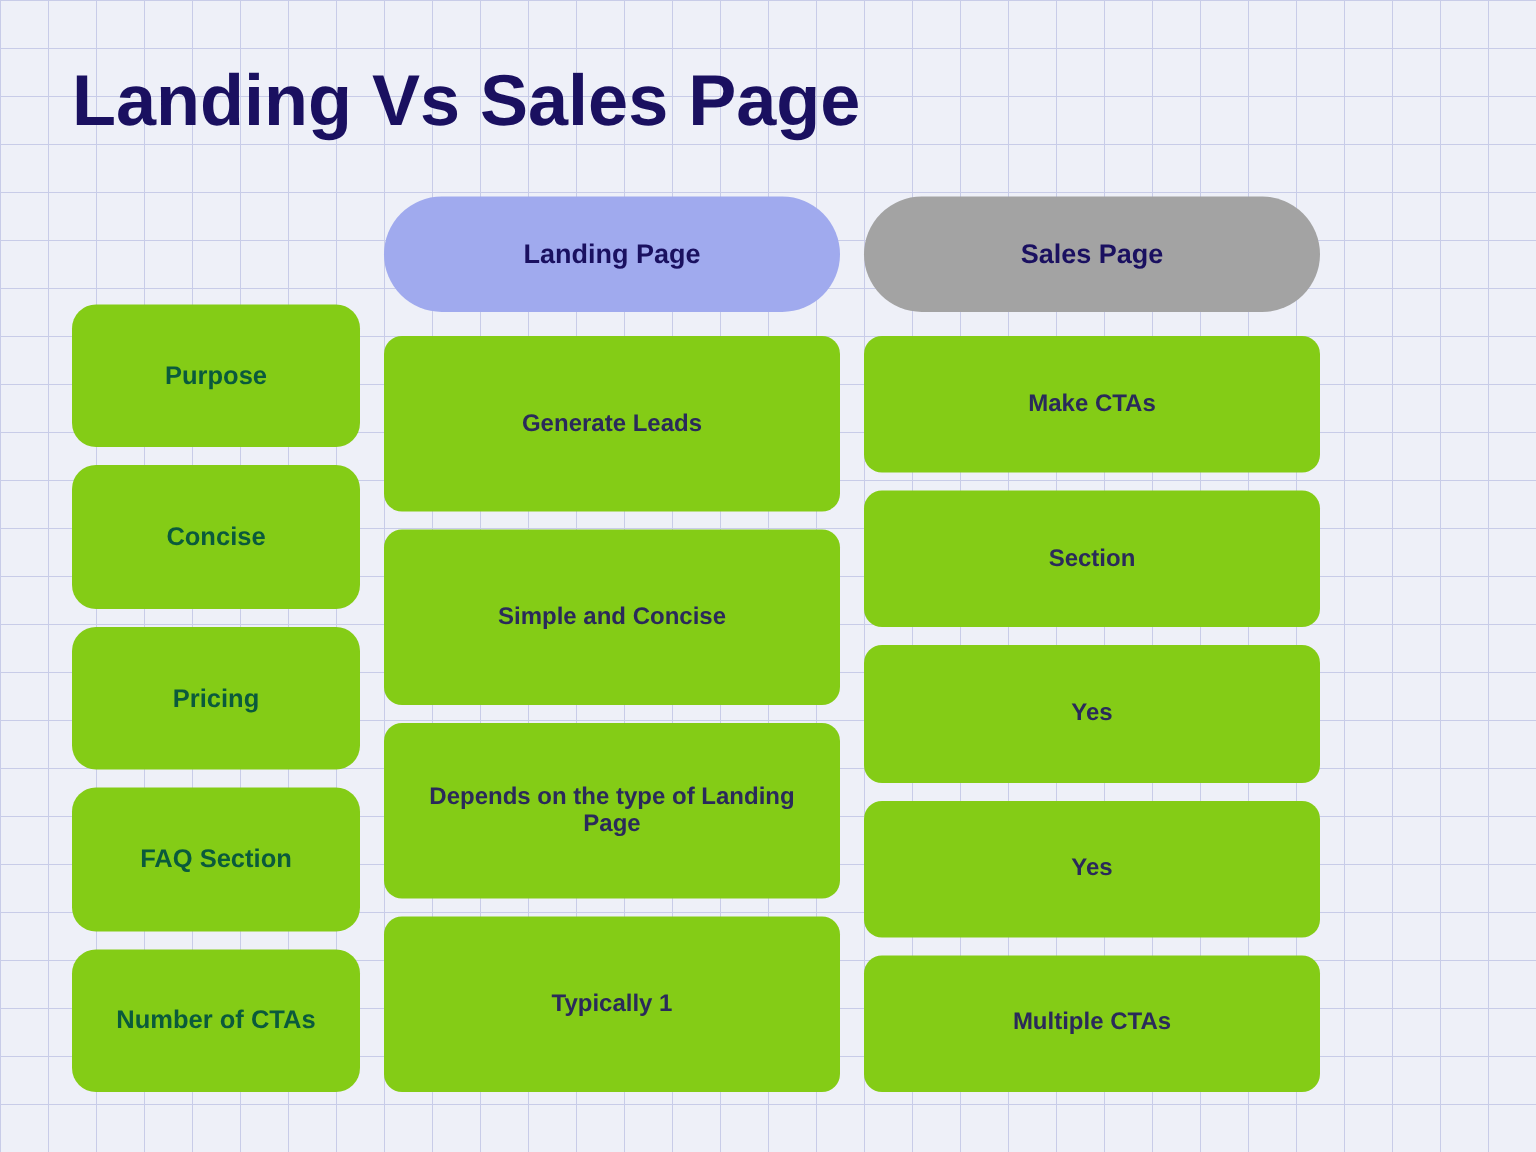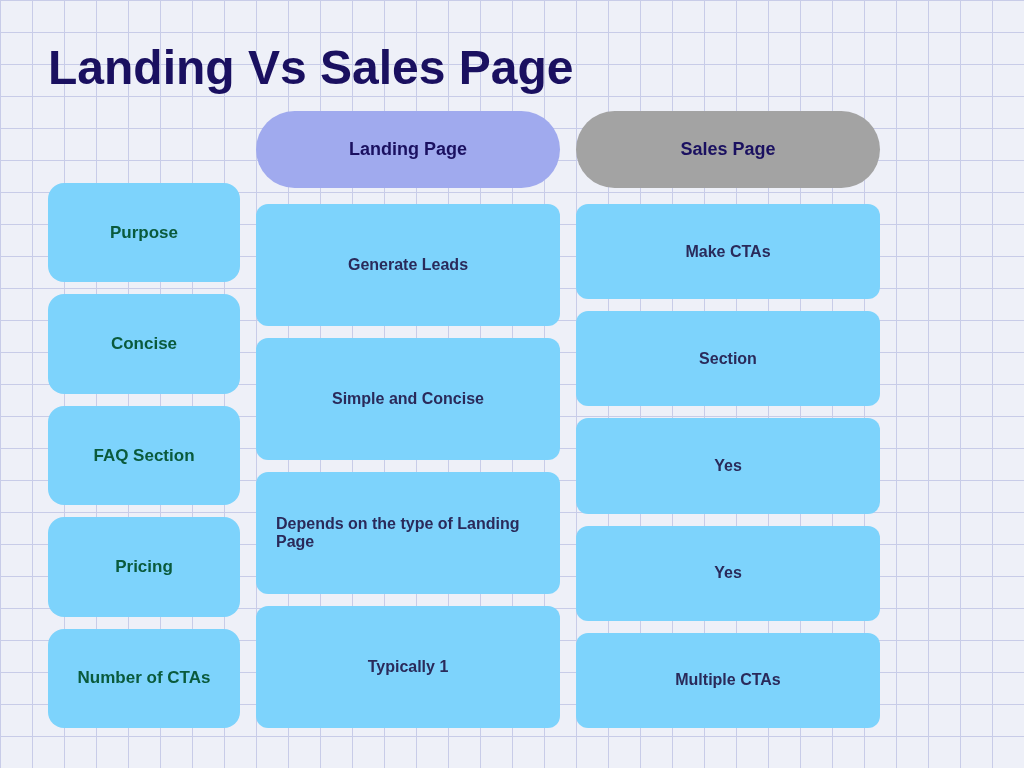--- a/index.html
+++ b/index.html
@@ -20,21 +20,21 @@
       overflow: hidden;
       display: flex;
       flex-direction: column;
       padding: 40px 48px;
     }
 
     .title {
       font-size: 48px;
       font-weight: 900;
       color: #1a1060;
-      margin-bottom: 16px;
+      margin-bottom: 36px;
       font-family: 'Arial Black', 'Arial', sans-serif;
     }
 
     .table-container {
       display: grid;
       grid-template-columns: 200px 320px 320px;
       gap: 0;
       flex: 1;
     }
 
@@ -64,26 +64,26 @@
     .header-landing {
       background-color: #a0aaee;
     }
 
     .header-sales {
       background-color: #a3a3a3;
     }
 
     
     .data-cell {
-      background-color: #7dd3fc;
+      background-color: #84cc16;
       border-radius: 16px;
       display: flex;
       align-items: center;
       justify-content: center;
-      text-align: left;
+      text-align: center;
       padding: 16px 20px;
       flex: 1;
     }
 
     .label-cell {
       font-weight: 800;
       font-size: 17px;
       color: #0a5a3c;
     }
 
@@ -104,22 +104,22 @@
 
 <h1 class="title">Landing Vs Sales Page</h1>
 
 <div class="table-container">
 
   <div class="col">
     <div class="header-cell empty-header"></div>
 
   <div class="data-cell label-cell">Purpose</div>
       <div class="data-cell label-cell">Concise</div>
+      <div class="data-cell label-cell">Pricing</div>
       <div class="data-cell label-cell">FAQ Section</div>
-      <div class="data-cell label-cell">Pricing</div>
       <div class="data-cell label-cell">Number of CTAs</div>
     </div>
 
   <div class="col">
     <div class="header-cell header-landing">Landing Page</div>
   <div class="data-cell value-cell">Generate Leads</div>
       <div class="data-cell value-cell">Simple and Concise</div>
       <div class="data-cell value-cell">Depends on the type of Landing Page</div>
       <div class="data-cell value-cell">Typically 1</div>
     </div>

